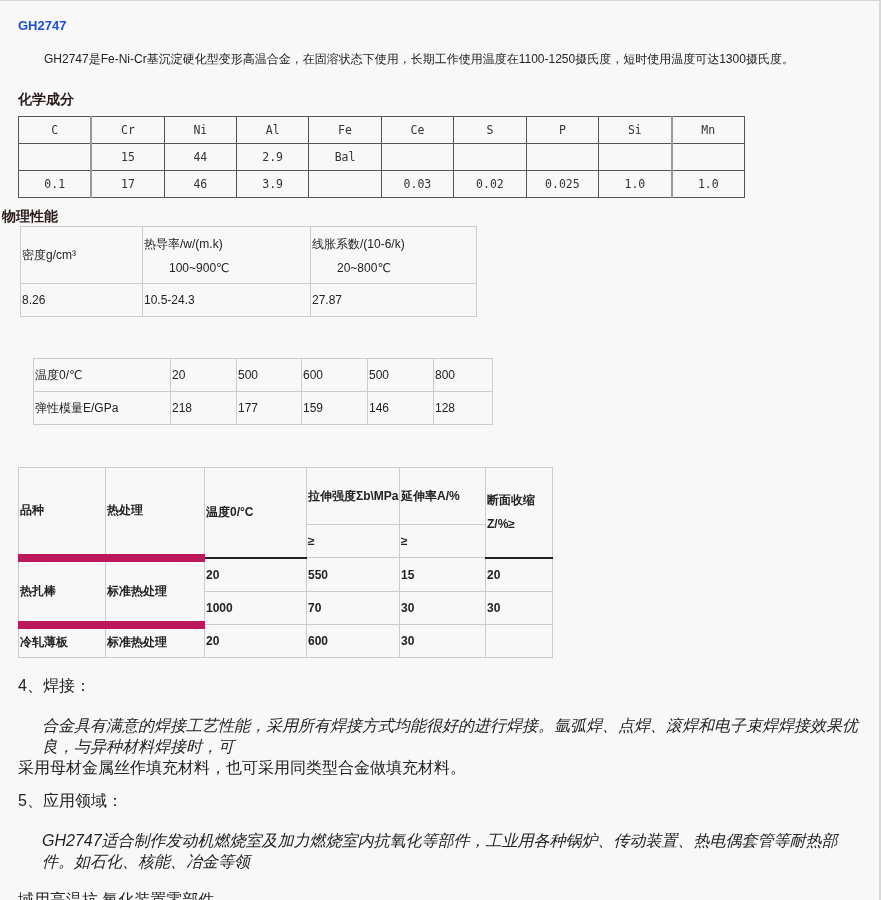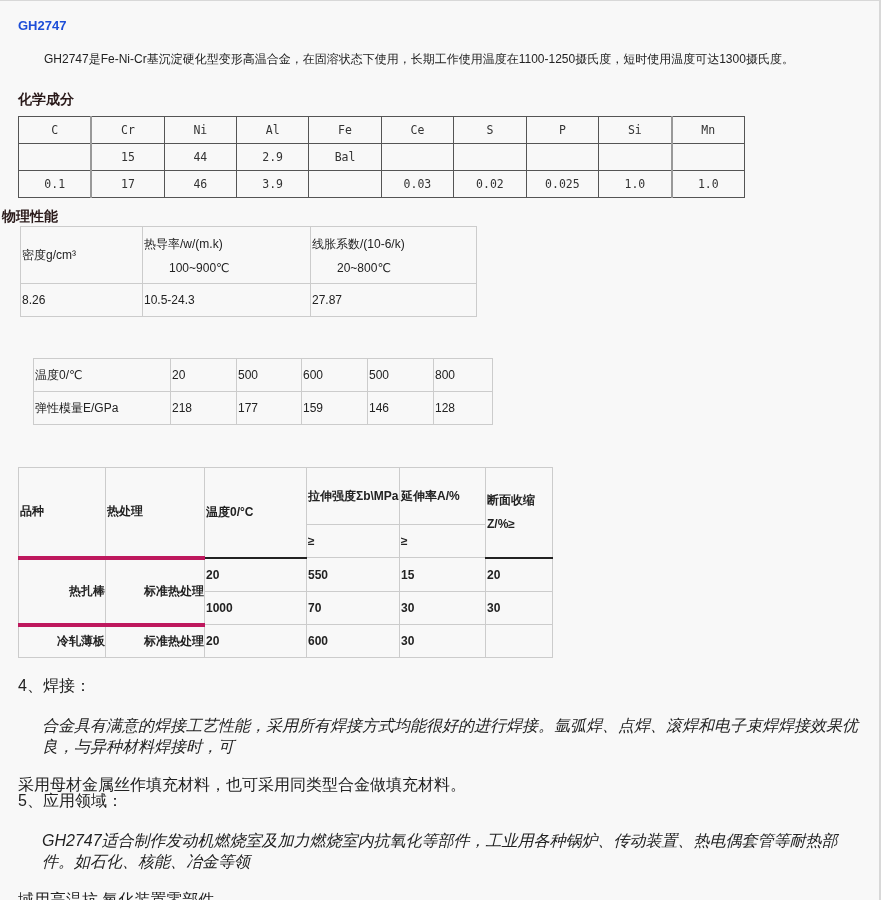--- a/index.html
+++ b/index.html
@@ -37,21 +37,21 @@
     .phys .sub { display: block; padding-left: 25px; margin-top: 8px; }
 
     
     .mod { left: 33px; top: 357px; width: 460px; }
     .mod td { border: 1px solid #ccc; height: 32px; font-size: 12px; padding: 0 0 0 1px; color: #222; }
 
     
     .mech { left: 18px; top: 466px; width: 535px; }
     .mech td { border: 1px solid #ccc; font-size: 12px; padding: 0 0 0 1px; color: #222; vertical-align: middle; font-weight: bold; }
     .mech .bb { border-bottom: 2px solid #222; }
-    .mech .bt { border-top: 4px solid #be185d; text-align: right; }
+    .mech .bt { border-top: 8px solid #be185d; }
 
     .para { left: 18px; font-size: 16px; color: #222; }
     .para .indent { padding-left: 24px; font-style: italic; }
   </style>
 </head>
 <body>
 
 <div class="right-border"></div>
 
 <div class="abs title">GH2747</div>
@@ -182,20 +182,20 @@
     <td>600</td>
     <td>30</td>
     <td></td>
   </tr>
 </tbody>
   </table>
 
 <div class="abs para" style="top:675px;">4、焊接：</div>
 <div class="abs para" style="top:715px; width:850px;">
   <div class="indent">合金具有满意的焊接工艺性能，采用所有焊接方式均能很好的进行焊接。氩弧焊、点焊、滚焊和电子束焊焊接效果优良，与异种材料焊接时，可</div>
-  <div style="margin-top:17px;">采用母材金属丝作填充材料，也可采用同类型合金做填充材料。</div>
+  <div style="">采用母材金属丝作填充材料，也可采用同类型合金做填充材料。</div>
 </div>
 
 <div class="abs para" style="top:790px;">5、应用领域：</div>
 <div class="abs para" style="top:830px; width:850px;">
   <div class="indent">GH2747适合制作发动机燃烧室及加力燃烧室内抗氧化等部件，工业用各种锅炉、传动装置、热电偶套管等耐热部件。如石化、核能、冶金等领</div>
   <div style="margin-top:17px;">域用高温抗 氧化装置零部件。</div>
 </div>
 
 </body></html>

